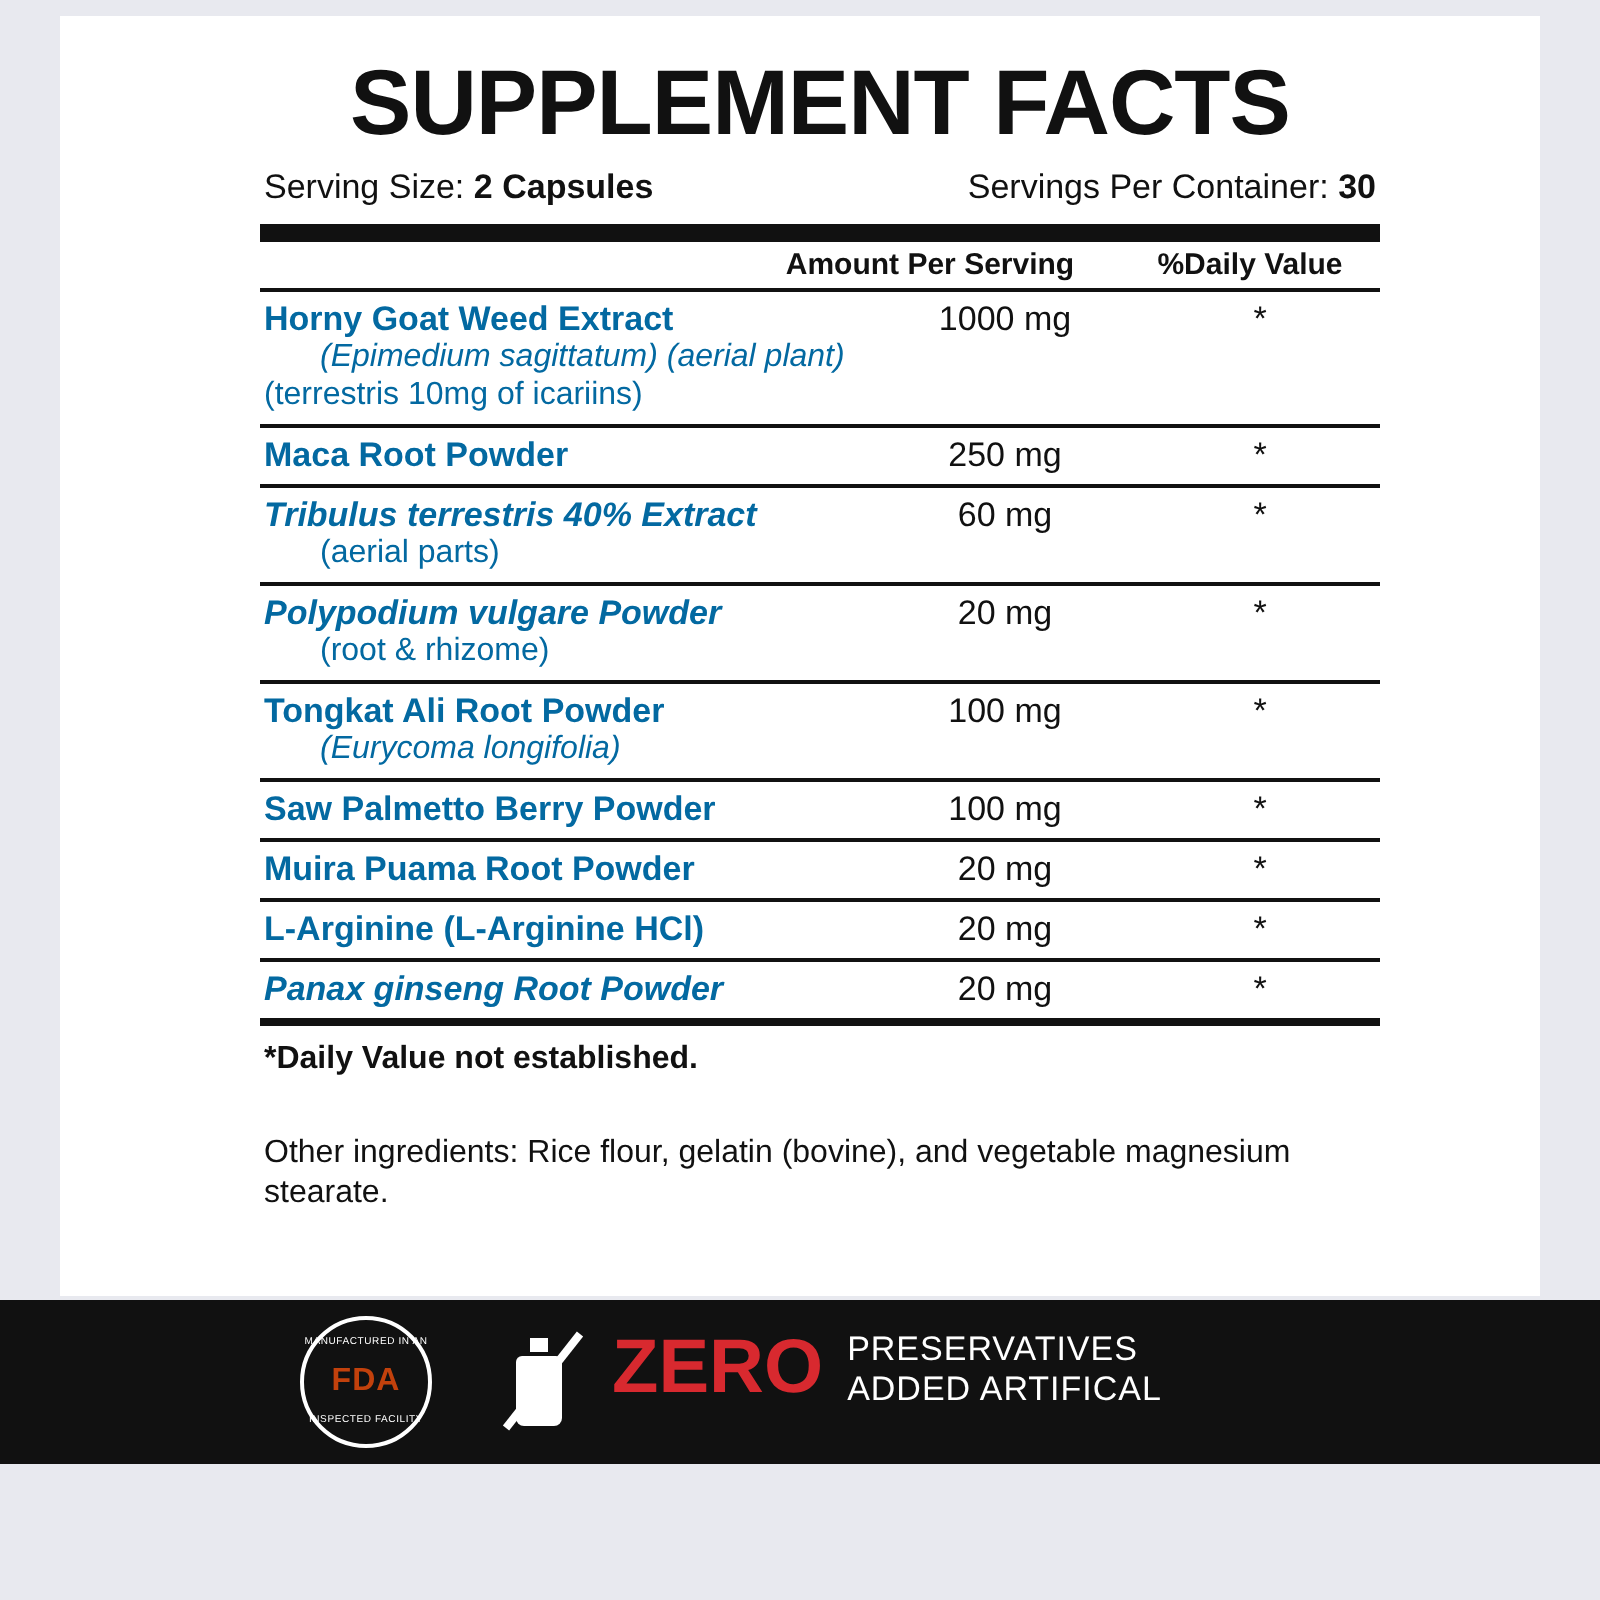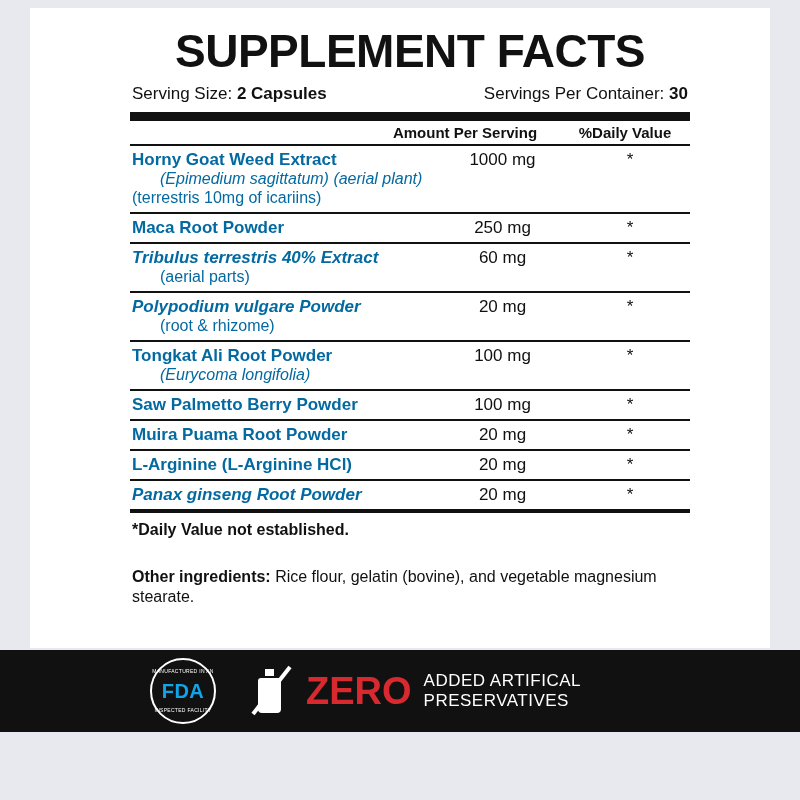--- a/index.html
+++ b/index.html
@@ -119,21 +119,21 @@
     color: #111;
     padding: 8px 0 0 2px;
   }
   .other {
     font-size: 16px;
     color: #111;
     padding: 28px 0 0 2px;
     line-height: 1.25;
     max-width: 545px;
   }
-  .other b { font-weight: bold; }
+  .other b { font-weight: normal; }
 
   
   .badgebar {
     position: absolute;
     left: 0;
     top: 650px;
     width: 800px;
     height: 82px;
     background: #111111;
     display: flex;
@@ -149,41 +149,41 @@
     width: 62px;
     height: 62px;
     border-radius: 50%;
     border: 2px solid #ffffff;
     margin-right: 16px;
     display: flex;
     align-items: center;
     justify-content: center;
   }
   .seal .seal-main {
-    color: #0ea5e9;
-    font-weight: bold;
-    font-size: 20px;
+    color: #c2410c;
+    font-weight: bold;
+    font-size: 16px;
     letter-spacing: 0.5px;
   }
   .seal .arc-top, .seal .arc-bottom {
     position: absolute;
     left: 0;
     width: 62px;
     text-align: center;
     color: #ffffff;
     font-size: 5px;
     letter-spacing: 0.3px;
     line-height: 1;
   }
   .seal .arc-top { top: 9px; }
   .seal .arc-bottom { bottom: 9px; }
 
   .zero-group {
     display: flex;
-    align-items: center;
+    align-items: flex-start;
     margin-left: 18px;
   }
   .noprebottle {
     position: relative;
     width: 46px;
     height: 52px;
     margin-right: 10px;
   }
   .zero-word {
     color: #d8292f;
@@ -339,21 +339,21 @@
       <div class="zero-group">
         <div class="noprebottle">
           <svg width="46" height="52" viewBox="0 0 46 52">
             <rect x="15" y="4" width="9" height="7" fill="#ffffff"></rect>
             <path d="M11 13 h17 a3 3 0 0 1 3 3 v28 a4 4 0 0 1 -4 4 h-15 a4 4 0 0 1 -4 -4 v-28 a3 3 0 0 1 3 -3 z" fill="#ffffff"></path>
             <line x1="3" y1="49" x2="40" y2="2" stroke="#ffffff" stroke-width="4"></line>
           </svg>
         </div>
         <div class="zero-word">ZERO</div>
         <div class="zero-text">
+          <div>PRESERVATIVES</div>
           <div>ADDED ARTIFICAL</div>
-          <div>PRESERVATIVES</div>
         </div>
       </div>
 
     </div>
   </div>
 
 </div>
 
 </body></html>

